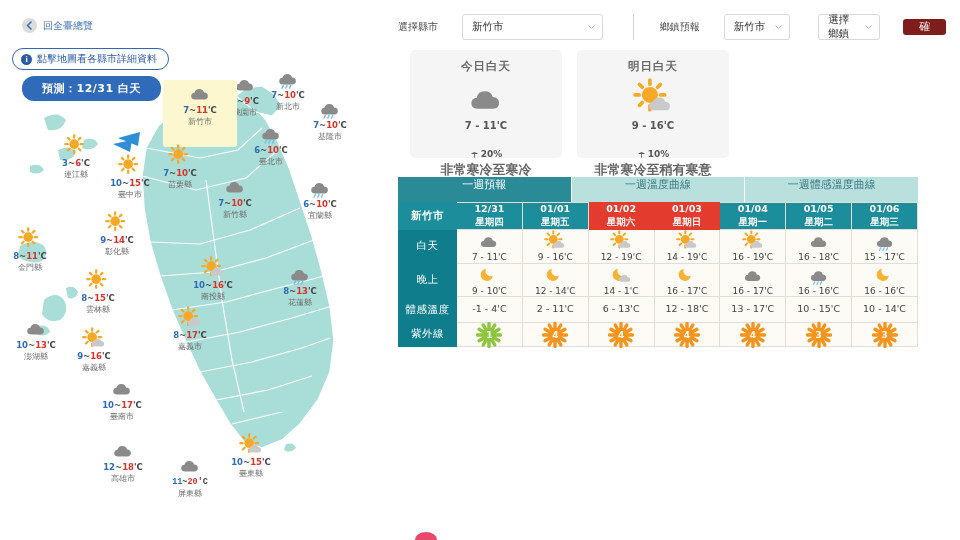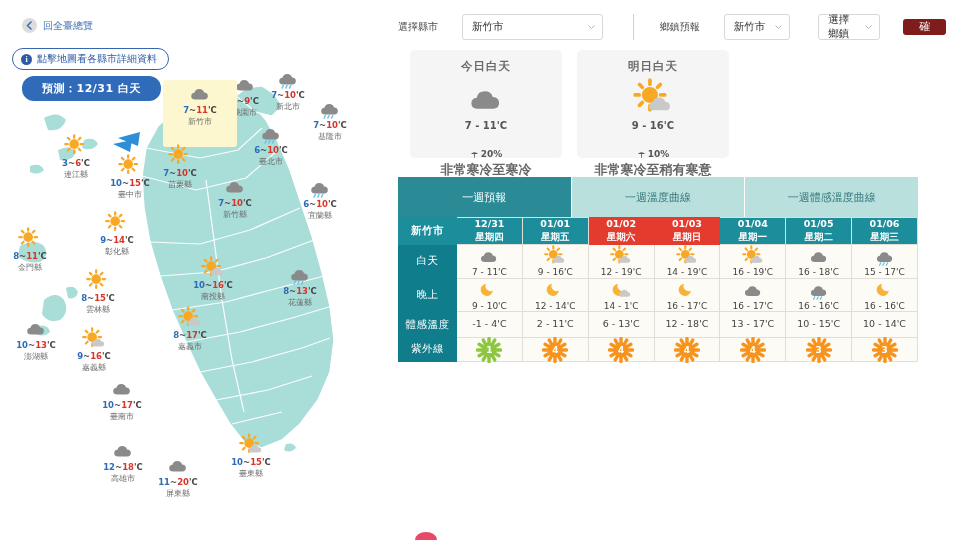--- a/index.html
+++ b/index.html
@@ -94,21 +94,21 @@
   }
   .card-title { font-size: 11.5px; color: #6a6a6a; letter-spacing: 1px; }
   .card-icon { height: 40px; margin-top: 4px; display: flex; align-items: center; }
   .card-temp { font-size: 10px; color: #555; margin-top: 2px; }
   .card-rain { font-size: 9px; color: #555; display: flex; align-items: flex-end; gap: 2px; margin-top: 18px; }
   .card-desc { font-size: 13px; color: #666; margin-top: 2px; }
 
   
   .tabs { display: flex; margin: 19px 0 0 2px; width: 520px; }
   .tab {
-    flex: 1; height: 40px; display: flex; align-items: center; justify-content: center;
+    flex: 1; height: 25px; display: flex; justify-content: center;
     font-size: 11px; color: #3b7a80; background: #b9e0dd; cursor: pointer;
     border-right: 1px solid #fff;
   }
   .tab:last-child { border-right: none; }
   .tab.active { background: #2a8a96; color: #fff; }
 
   
   .wtable { width: 520px; margin-left: 2px; border-collapse: collapse; table-layout: fixed; }
   .wtable td, .wtable th { border: 1px solid #e2ded5; padding: 0; }
   .wtable .rowhead {
@@ -463,21 +463,21 @@
         </div>
         <div class="city-label" style="left: 123px; top: 440px;">
           <div class="city-icon">
             <svg width="24" height="24" viewBox="0 0 26 26">
               <path d="M8 20 Q3.5 20 3.5 16.4 Q3.5 13.2 7 12.8 Q7.8 8.6 12.2 8.6 Q16.4 8.6 17.4 12.4 Q21.5 12.6 21.5 16.3 Q21.5 20 17.6 20 Z" fill="#8a8a8a"></path>
             </svg>
           </div>
           <div class="city-temp"><span class="t-lo">12</span><span class="t-sep">~</span><span class="t-hi">18</span><span class="t-sep">'C</span></div>
           <div class="city-name">高雄市</div>
         </div>
-        <div class="city-label" style="left: 178px; top: 455px;">
+        <div class="city-label" style="left: 190px; top: 455px; font-family: Liberation Mono, monospace;">
           <div class="city-icon">
             <svg width="24" height="24" viewBox="0 0 26 26">
               <path d="M8 20 Q3.5 20 3.5 16.4 Q3.5 13.2 7 12.8 Q7.8 8.6 12.2 8.6 Q16.4 8.6 17.4 12.4 Q21.5 12.6 21.5 16.3 Q21.5 20 17.6 20 Z" fill="#8a8a8a"></path>
             </svg>
           </div>
           <div class="city-temp"><span class="t-lo">11</span><span class="t-sep">~</span><span class="t-hi">20</span><span class="t-sep">'C</span></div>
           <div class="city-name">屏東縣</div>
         </div>
         <div class="city-label" style="left: 251px; top: 435px;">
           <div class="city-icon">

